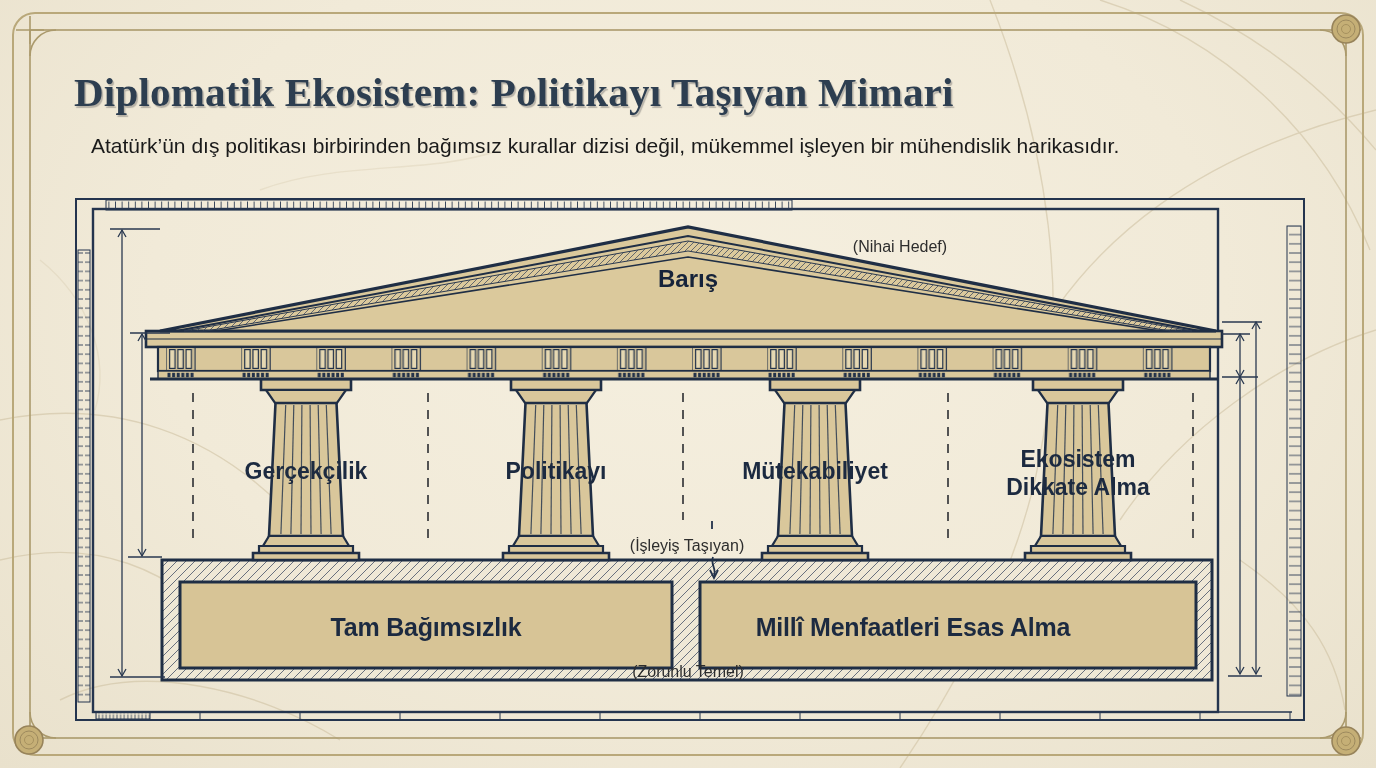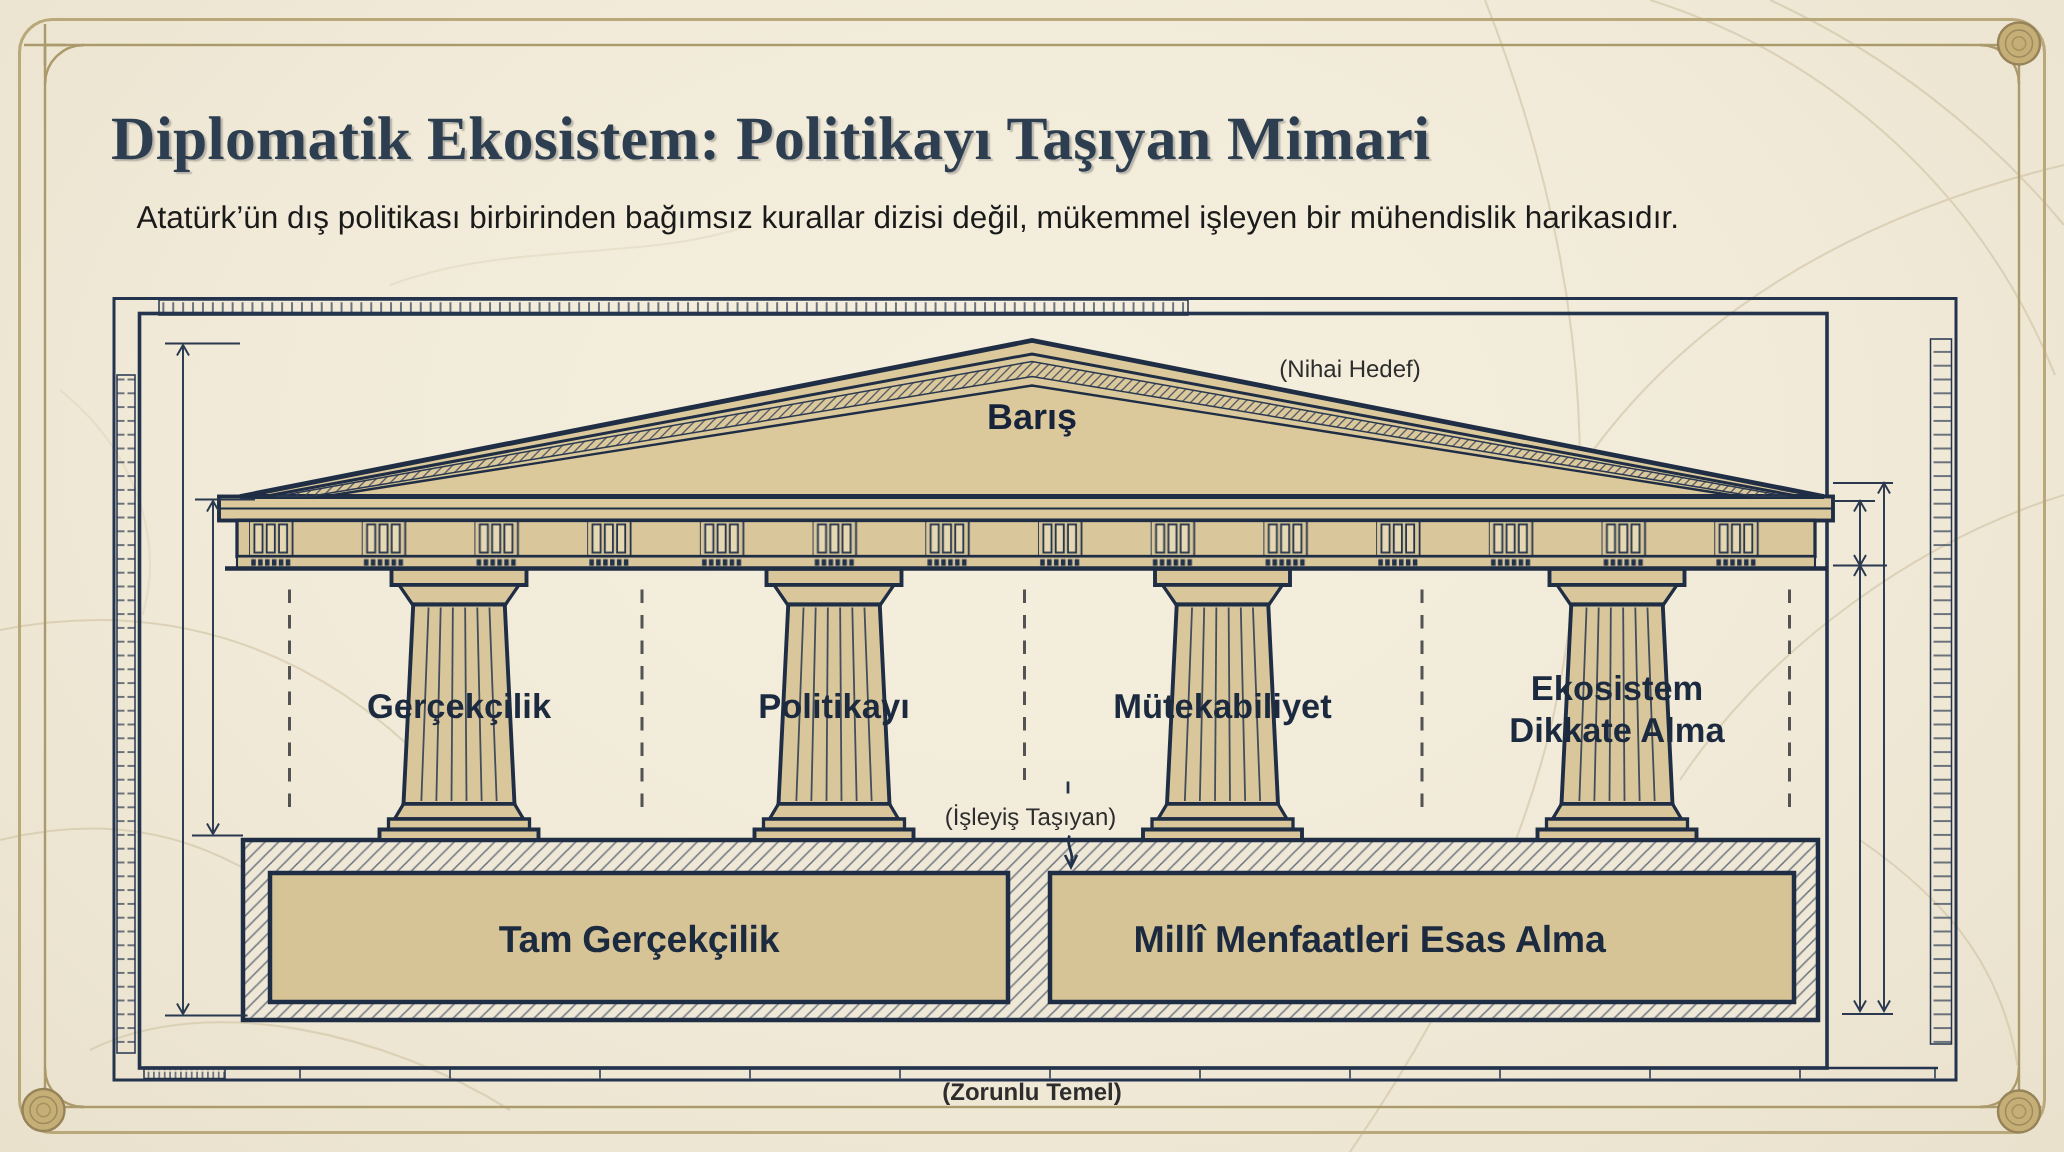--- a/index.html
+++ b/index.html
@@ -196,18 +196,18 @@
   <div class="txt ped center" style="left:688px;top:279px;">Barış</div>
 
   <div class="txt lab center" style="left:306px;top:471px;text-align:right;">Gerçekçilik</div>
   <div class="txt lab center" style="left:556px;top:471px;">Politikayı</div>
   <div class="txt lab center" style="left:815px;top:471px;">Mütekabiliyet</div>
   <div class="txt lab center" style="left:1078px;top:459px;">Ekosistem</div>
   <div class="txt lab center" style="left:1078px;top:487px;">Dikkate Alma</div>
 
   <div class="txt ann center" style="left:687px;top:546px;">(İşleyiş Taşıyan)</div>
 
-  <div class="txt lab-big center" style="left:426px;top:627px;">Tam Gerçekçilik</div>
+  <div class="txt lab-big center" style="left:426px;top:627px;">Tam Bağımsızlık</div>
   <div class="txt lab-big center" style="left:913px;top:627px;">Millî Menfaatleri Esas Alma</div>
 
-  <div class="txt ann center" style="left:688px;top:729px;font-weight:bold;">(Zorunlu Temel)</div>
+  <div class="txt ann center" style="left:688px;top:672px;">(Zorunlu Temel)</div>
 
 </div>
 
 </body></html>

